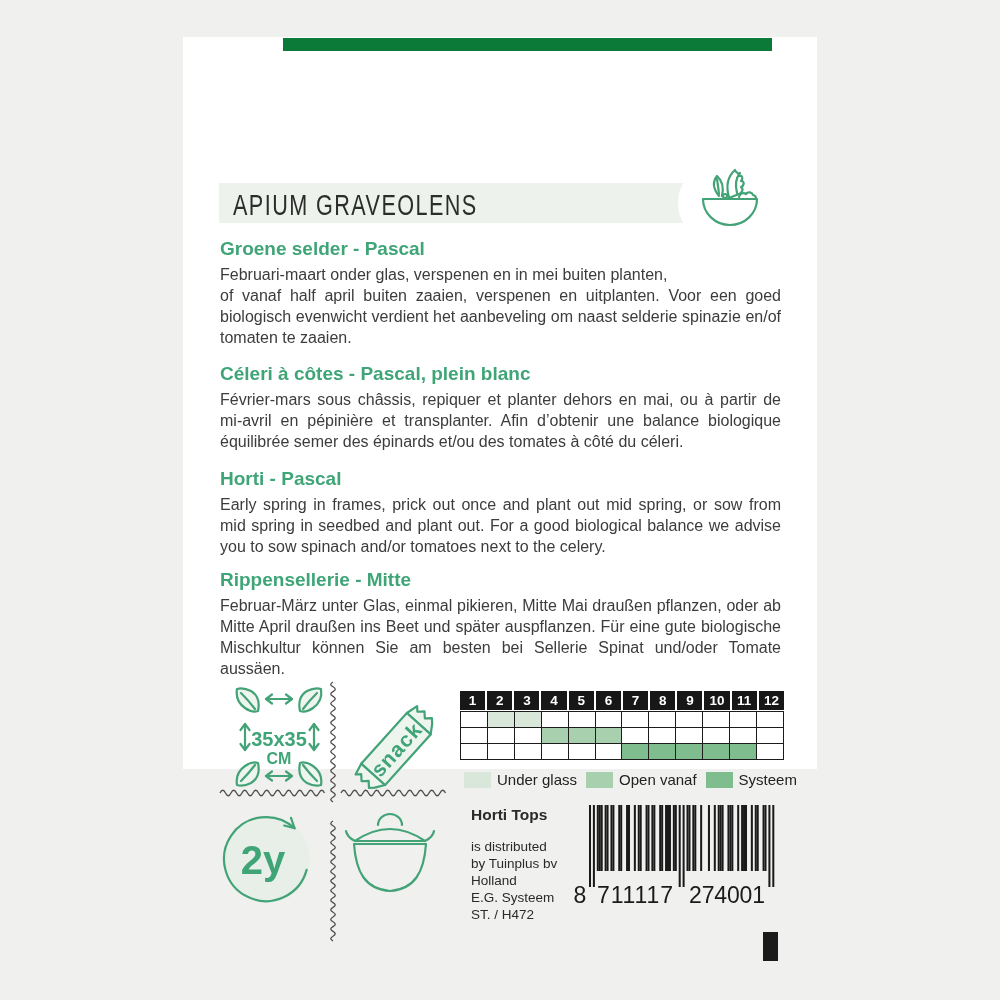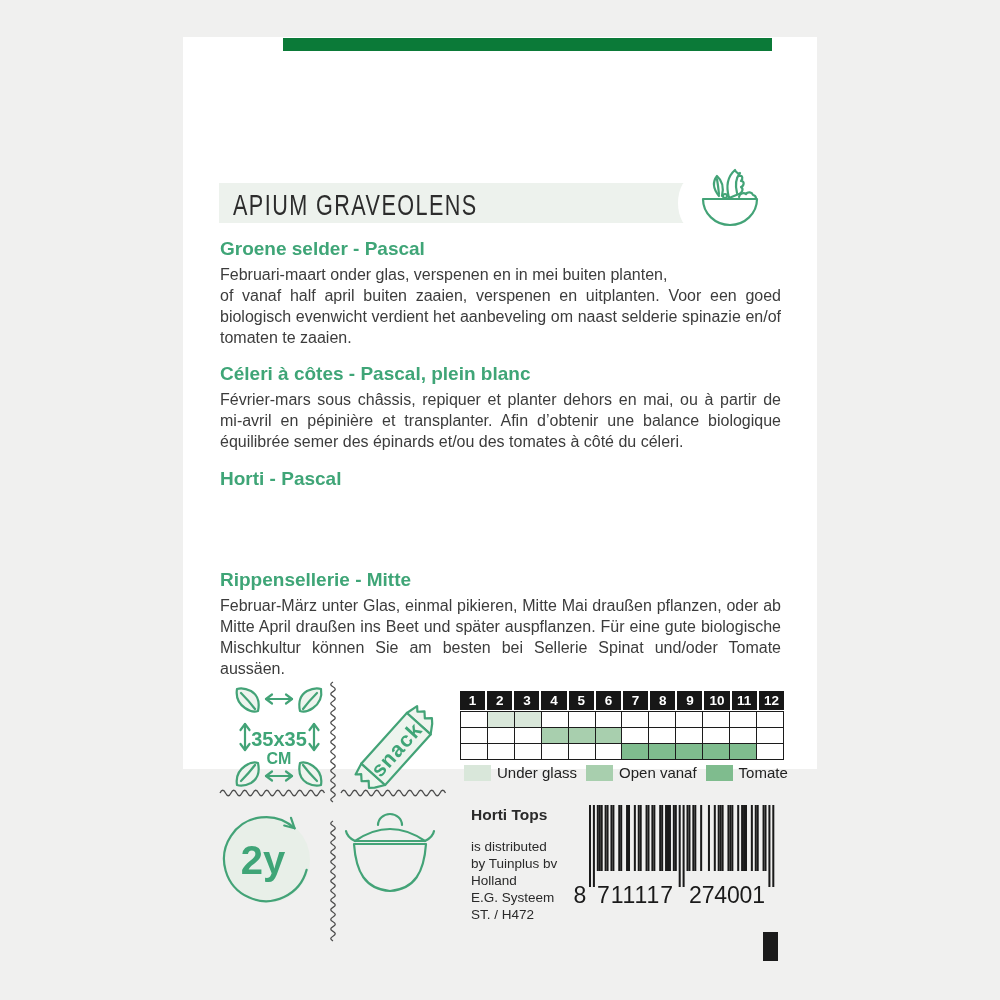--- a/index.html
+++ b/index.html
@@ -42,21 +42,21 @@
   .cal-header{display:grid;grid-template-columns:repeat(12,1fr);gap:2px;}
   .cal-header .cal-h{
     background:#171717;color:#fff;font-weight:bold;font-size:13.5px;
     height:19px;display:flex;align-items:center;justify-content:center;
   }
   .cal-body{
     display:grid;grid-template-columns:repeat(12,1fr);gap:1px;
     background:#1c1c1c;border:1px solid #1c1c1c;margin-top:1px;
   }
   .cal-c{background:#ffffff;height:15px;}
-  .cal-legend{display:flex;align-items:flex-start;margin-top:4px;margin-left:4px;}
+  .cal-legend{display:flex;align-items:flex-start;margin-top:11px;margin-left:4px;}
   .leg-item{display:flex;align-items:center;margin-right:9px;}
   .leg-swatch{width:27px;height:16px;margin-right:6px;}
   .leg-label{font-size:15px;color:#222222;white-space:nowrap;}
   .distrib{position:absolute;left:288px;top:769px;width:120px;color:#2a2a2a;}
   .distrib-name{font-size:15.5px;font-weight:bold;margin-bottom:14px;}
   .distrib-lines div{font-size:13.5px;line-height:17px;}
   .barcode-svg{position:absolute;left:390px;top:768px;}
   .blackmark{position:absolute;left:580px;top:895px;width:15px;height:29px;background:#1b1b1b;}
   .grn{stroke:#43a377;fill:none;stroke-width:2.2;stroke-linecap:round;stroke-linejoin:round;}
   .grn-fill{stroke:#43a377;fill:#eef4ee;stroke-width:2.2;stroke-linejoin:round;}
@@ -87,20 +87,21 @@
     <h2>Céleri à côtes - Pascal, plein blanc</h2>
     <p>Février-mars sous châssis, repiquer et planter dehors en mai, ou à partir de mi-avril en pépinière et transplanter. Afin d’obtenir une balance biologique équilibrée semer des épinards et/ou des tomates à côté du céleri.</p>
   </section>
   <section class="sec" style="top:202px">
     <h2>Groene selder - Pascal</h2>
     <p>Februari-maart onder glas, verspenen en in mei buiten planten,
 of vanaf half april buiten zaaien, verspenen en uitplanten. Voor een goed biologisch evenwicht verdient het aanbeveling om naast selderie spinazie en/of tomaten te zaaien.</p>
   </section>
   <section class="sec" style="top:432px">
     <h2>Horti - Pascal</h2>
+    <p>Early spring in frames, prick out once and plant out mid spring, or sow from mid spring in seedbed and plant out. For a good biological balance we advise you to sow spinach and/or tomatoes next to the celery.</p>
   </section>
   <section class="sec" style="top:533px">
     <h2>Rippensellerie - Mitte</h2>
     <p>Februar-März unter Glas, einmal pikieren, Mitte Mai draußen pflanzen, oder ab Mitte April draußen ins Beet und später auspflanzen. Für eine gute biologische Mischkultur können Sie am besten bei Sellerie Spinat und/oder Tomate aussäen.</p>
   </section>
 
   <svg class="wave" style="left:36px;top:752px" width="110" height="8">
     <path fill="none" stroke="#4c4c4c" stroke-width="1.3" d="M1,4 q2.75,-5.5 5.5,0 t5.5,0 t5.5,0 t5.5,0 t5.5,0 t5.5,0 t5.5,0 t5.5,0 t5.5,0 t5.5,0 t5.5,0 t5.5,0 t5.5,0 t5.5,0 t5.5,0 t5.5,0 t5.5,0 t5.5,0 t5.5,0"></path>
   </svg>
   <svg class="wave" style="left:157px;top:752px" width="110" height="8">
@@ -203,21 +204,21 @@
         <div class="leg-item">
           <div class="leg-swatch" style="background: rgb(217, 231, 218);"></div>
           <span class="leg-label">Under glass</span>
         </div>
         <div class="leg-item">
           <div class="leg-swatch" style="background: rgb(168, 207, 174);"></div>
           <span class="leg-label">Open vanaf</span>
         </div>
         <div class="leg-item">
           <div class="leg-swatch" style="background: rgb(127, 188, 142);"></div>
-          <span class="leg-label">Tomate</span>
+          <span class="leg-label">Systeem</span>
         </div>
       </div>
   </div>
 
   <svg class="twoy-svg" width="98" height="98" viewBox="0 0 98 98">
     <circle cx="50" cy="51" r="43" fill="#e8efe8"></circle>
     <path class="grn" stroke-width="2.6" d="M88.6,58.9 A42,42 0 1 1 76.6,17.3" transform="translate(1,2)"></path>
     <path class="grn" stroke-width="2.6" d="M67.2,16.5 L77.6,19.3 L74,8.9"></path>
     <text class="grn-text" x="46" y="65" font-size="40" text-anchor="middle">2y</text>
   </svg>

